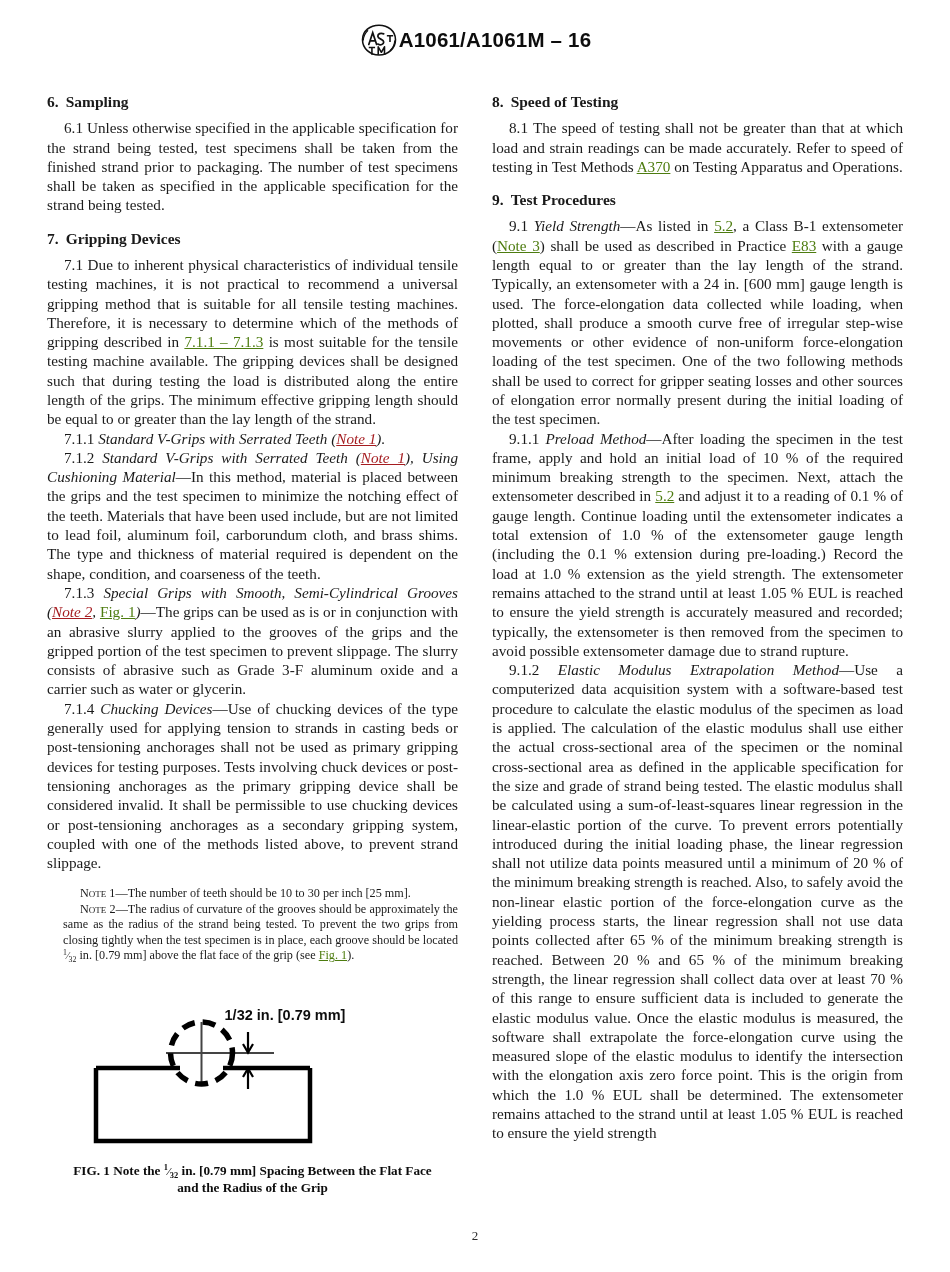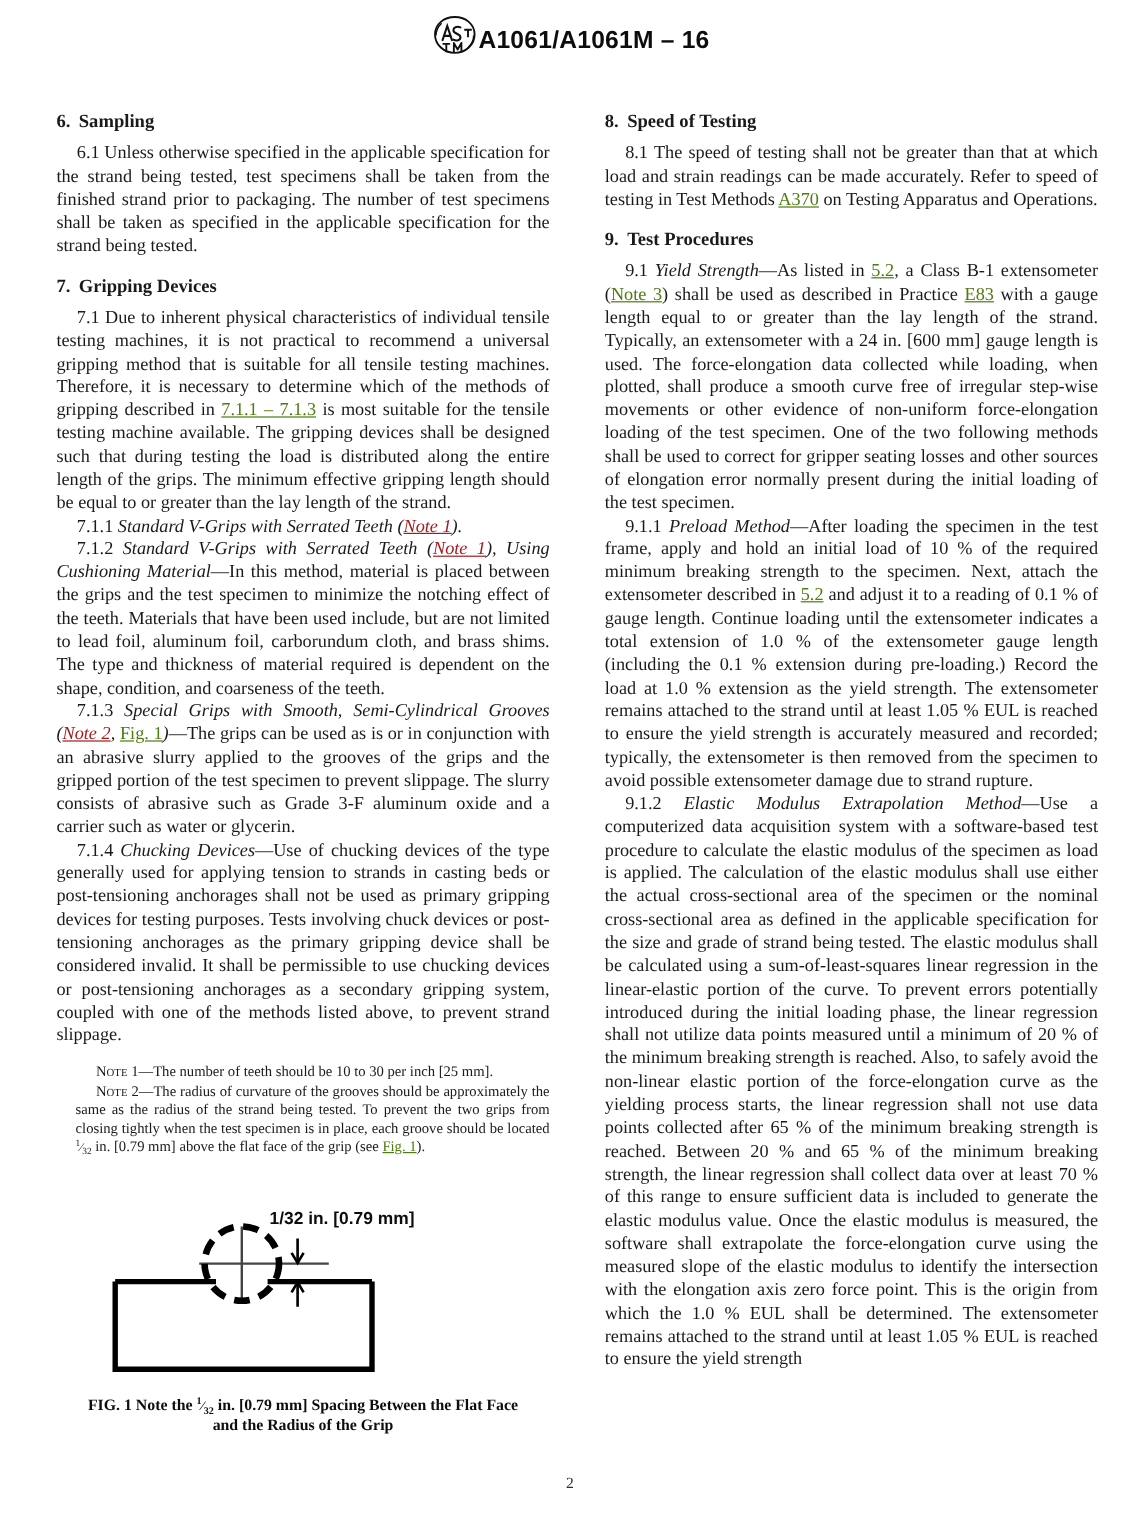--- a/index.html
+++ b/index.html
@@ -19,21 +19,21 @@
     position: relative;
     width: 950px;
     height: 1272px;
     box-sizing: border-box;
     padding: 0;
   }
 
   
   .header {
     display: flex;
-    align-items: flex-end;
+    align-items: center;
     justify-content: center;
     padding-top: 34px;
     height: 46px;
     box-sizing: border-box;
   }
   .astm-logo {
     width: 40px;
     height: 33px;
     flex: 0 0 auto;
     display: block;
@@ -47,21 +47,21 @@
     white-space: nowrap;
   }
 
   
   .columns {
     position: absolute;
     top: 92px;
     left: 47px;
     width: 856px;
     display: flex;
-    gap: 46px;
+    gap: 34px;
   }
   .col {
     width: 411px;
     flex: 0 0 411px;
   }
 
   h2.sec {
     font-size: 15.5px;
     font-weight: bold;
     margin: 0 0 7px 0;

